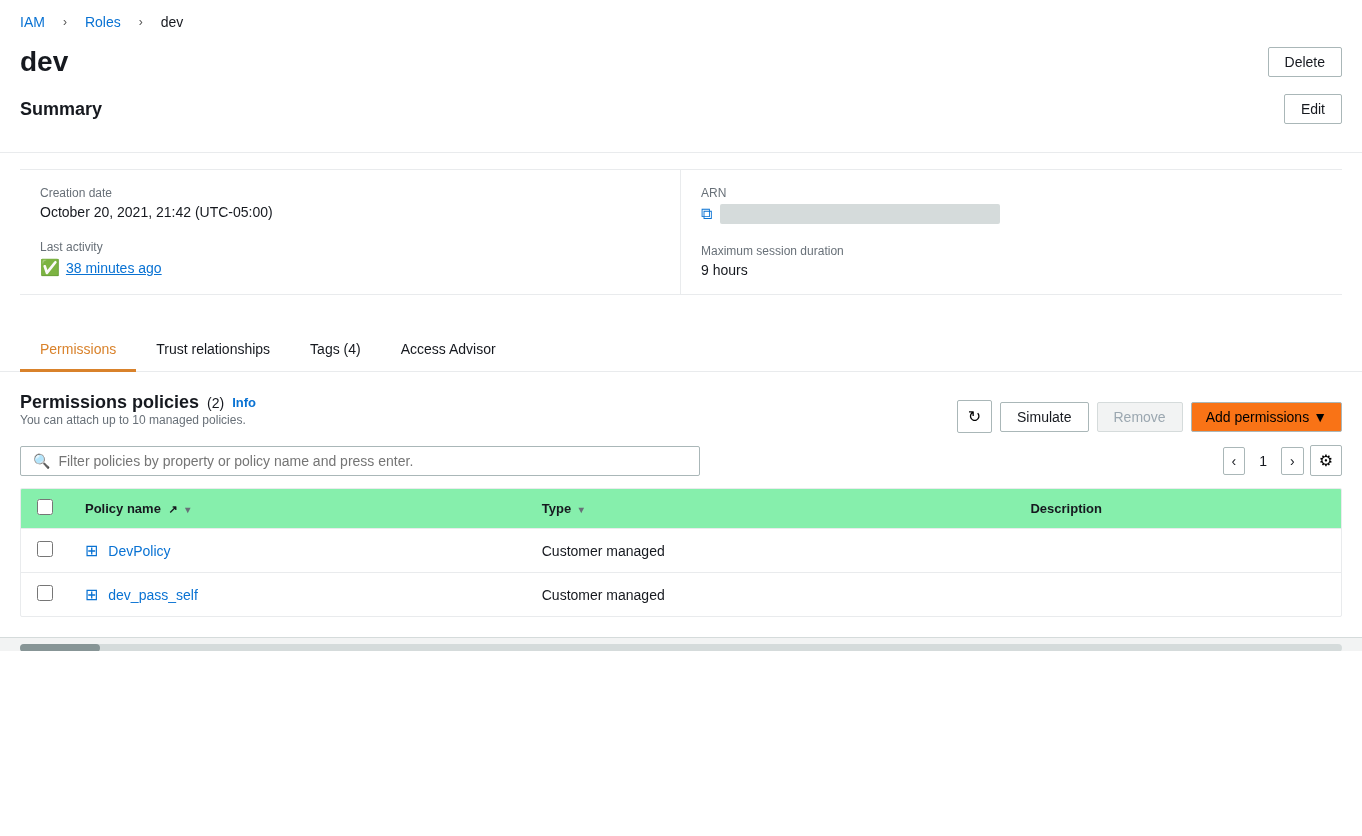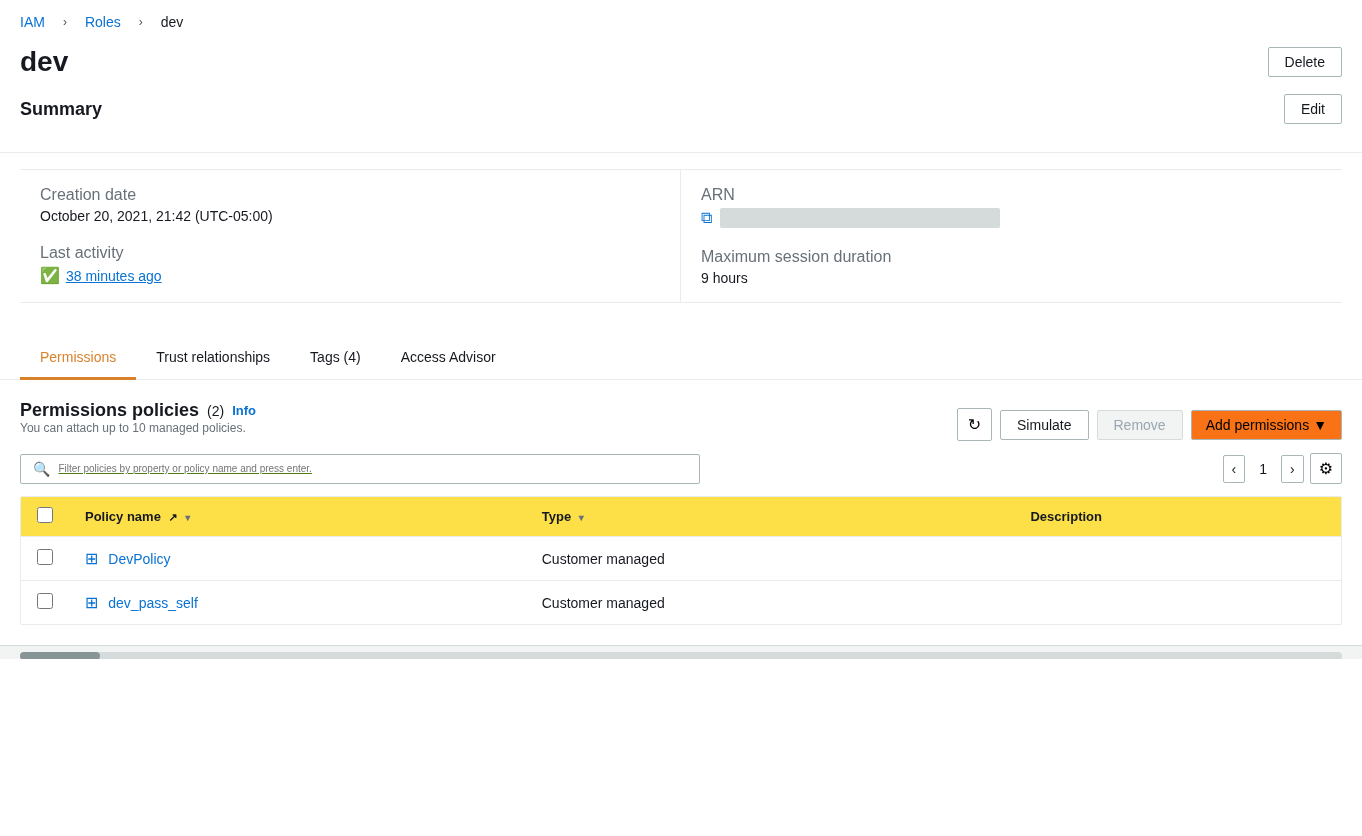--- a/index.html
+++ b/index.html
@@ -17,21 +17,21 @@
     .btn-disabled { background: #f2f3f3; color: #9ba7b0; cursor: default; border-color: #d5dbdb; }
 
     .section { padding: 0 20px 16px; }
     .section-header { display: flex; justify-content: space-between; align-items: center; margin-bottom: 12px; }
     .section-title { font-size: 18px; font-weight: 700; }
     .divider { border: none; border-top: 1px solid #e9ebed; margin: 0 0 16px; }
 
     .summary-grid { display: grid; grid-template-columns: 1fr 1fr; gap: 0; border-top: 1px solid #e9ebed; border-bottom: 1px solid #e9ebed; margin: 0 20px 0; }
     .summary-col { padding: 16px 20px; }
     .summary-col:first-child { border-right: 1px solid #e9ebed; }
-    .summary-label { font-size: 16px; color: #687078; margin-bottom: 4px; }
+    .summary-label { font-size: 12px; color: #687078; margin-bottom: 4px; }
     .summary-value { font-size: 14px; color: #16191f; }
     .summary-field { margin-bottom: 20px; }
     .summary-field:last-child { margin-bottom: 0; }
 
     .arn-row { display: flex; align-items: center; gap: 8px; }
     .arn-placeholder { background: #d5dbdb; height: 20px; width: 280px; border-radius: 2px; display: inline-block; }
     .copy-icon { cursor: pointer; color: #0972d3; font-size: 16px; }
 
     .last-activity-row { display: flex; align-items: center; gap: 6px; }
     .status-dot { color: #1d8102; font-size: 16px; }
@@ -48,30 +48,30 @@
     .policies-title { font-size: 18px; font-weight: 700; }
     .badge { font-size: 14px; font-weight: 400; color: #16191f; }
     .info-link { color: #0972d3; font-size: 13px; cursor: pointer; text-decoration: none; font-weight: bold; }
     .subtitle { font-size: 12px; color: #687078; margin-bottom: 14px; }
 
     .actions-row { display: flex; gap: 8px; align-items: center; }
     .btn-icon { border: 1px solid #aab7b8; background: #fff; padding: 6px 10px; border-radius: 2px; cursor: pointer; font-size: 16px; }
     .btn-add { display: flex; align-items: center; gap: 4px; background: #f97316; border: 1px solid #aab7b8; padding: 6px 14px; border-radius: 2px; cursor: pointer; font-size: 14px; }
 
     .search-bar { display: flex; align-items: center; border: 1px solid #aab7b8; border-radius: 2px; padding: 6px 12px; margin-bottom: 0; gap: 8px; flex: 1; max-width: 680px; background: #fff; }
-    .search-bar input { border: none; outline: none; flex: 1; font-size: 10px; color: #4d7c0f; background: transparent; text-decoration: underline; }
+    .search-bar input { border: none; outline: none; flex: 1; font-size: 14px; color: #8b5cf6; background: transparent; }
     .search-row { display: flex; align-items: center; justify-content: space-between; margin-bottom: 0; padding-bottom: 0; }
     .pagination-row { display: flex; align-items: center; gap: 6px; }
     .pagination-btn { border: 1px solid #aab7b8; background: #fff; padding: 5px 8px; border-radius: 2px; cursor: pointer; font-size: 14px; color: #16191f; }
     .pagination-num { font-size: 14px; padding: 5px 8px; }
     .settings-btn { border: 1px solid #aab7b8; background: #fff; padding: 5px 8px; border-radius: 2px; cursor: pointer; font-size: 16px; }
 
     .table-container { border: 1px solid #e9ebed; border-radius: 2px; margin-top: 12px; overflow-x: auto; }
     .table { width: 100%; border-collapse: collapse; }
-    .table th { background: #fde047; padding: 10px 16px; text-align: left; font-size: 13px; font-weight: 700; color: #16191f; border-bottom: 1px solid #e9ebed; white-space: nowrap; }
+    .table th { background: #86efac; padding: 10px 16px; text-align: left; font-size: 13px; font-weight: 700; color: #16191f; border-bottom: 1px solid #e9ebed; white-space: nowrap; }
     .table td { padding: 12px 16px; border-bottom: 1px solid #e9ebed; font-size: 14px; vertical-align: middle; }
     .table tr:last-child td { border-bottom: none; }
     .table th .sort-icon { color: #687078; font-size: 10px; margin-left: 4px; }
     .checkbox { width: 16px; height: 16px; cursor: pointer; }
     .expand-icon { color: #0972d3; cursor: pointer; font-size: 16px; margin-right: 6px; }
     .policy-link { color: #0972d3; text-decoration: none; cursor: pointer; }
 
     .scrollbar-hint { border-top: 1px solid #d5dbdb; padding: 4px 0; background: #f2f3f3; overflow-x: auto; height: 14px; }
     .scrollbar-track { height: 8px; background: #d5dbdb; border-radius: 4px; margin: 2px 20px; }
     .scrollbar-thumb { height: 8px; width: 80px; background: #879596; border-radius: 4px; }

